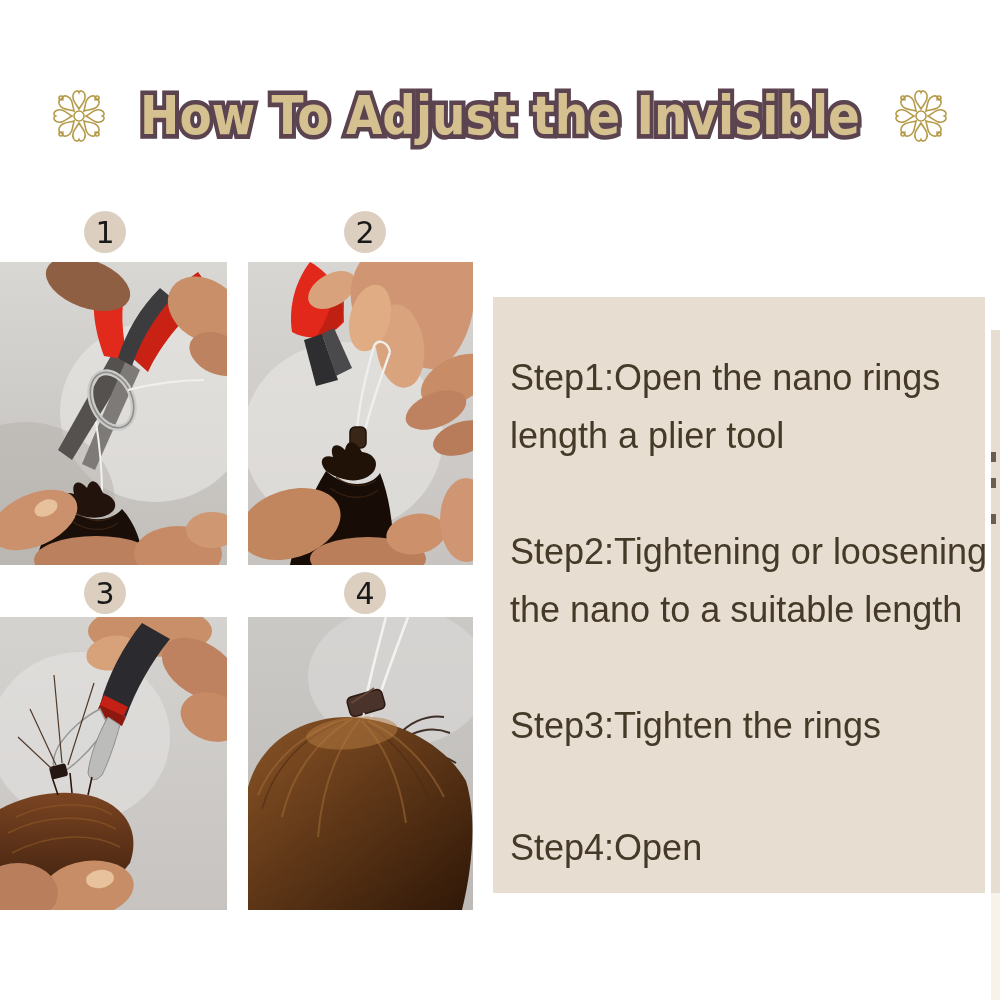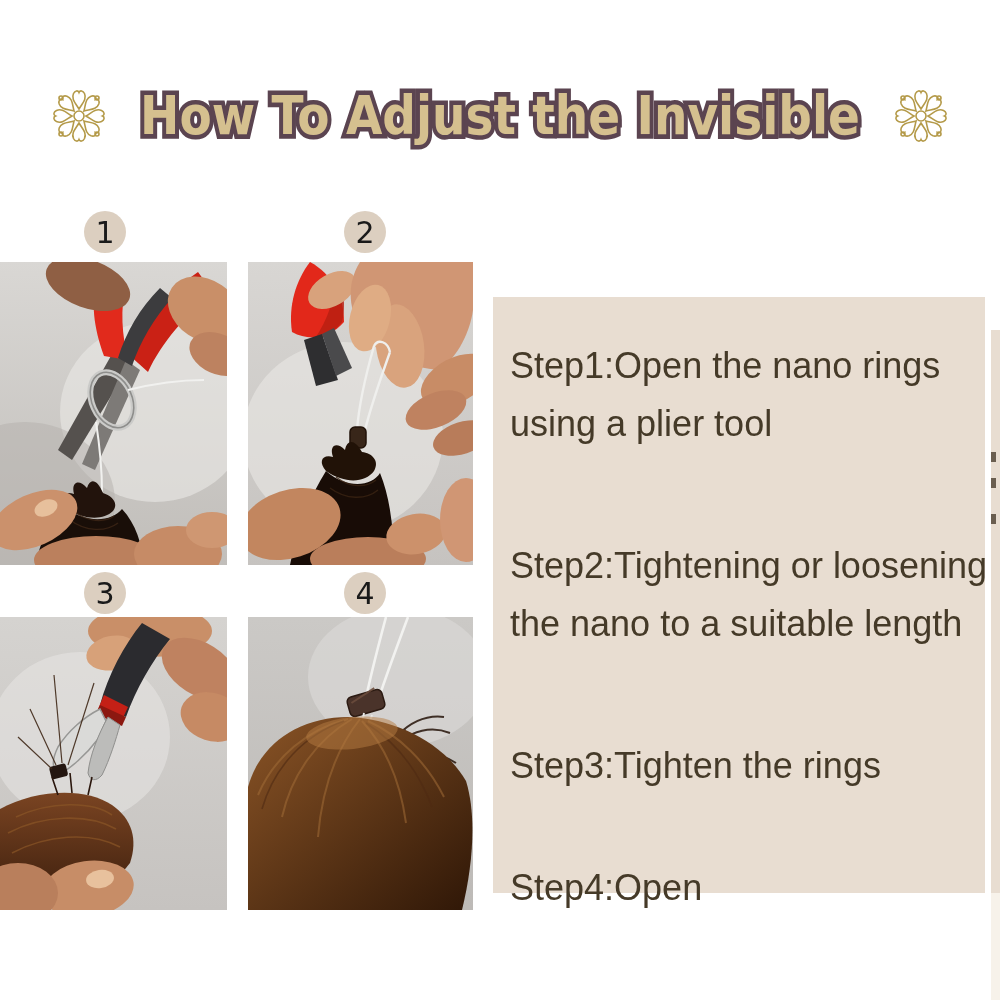--- a/index.html
+++ b/index.html
@@ -30,23 +30,23 @@
   .photo{position:absolute;margin:0;padding:0;}
   .photo svg{display:block;width:100%;height:100%;}
   .photo.p1{left:0;   top:262px;width:227px;height:303px;}
   .photo.p2{left:248px;top:262px;width:225px;height:303px;}
   .photo.p3{left:0;   top:617px;width:227px;height:293px;}
   .photo.p4{left:248px;top:617px;width:225px;height:293px;}
 
   
   .steps-panel{position:absolute;left:493px;top:297px;width:492px;height:596px;
                background:#e8ddd1;color:#453a28;box-sizing:border-box;
-               padding:40px 0 0 17px;}
+               padding:52px 0 0 17px;}
   .step{margin:0;}
-  .step + .step{margin-top:84px;}
+  .step + .step{margin-top:58px;}
   .step.s4{margin-top:64px;}
   .step .line{display:block;font-size:36px;line-height:58px;white-space:nowrap;
               letter-spacing:0px;}
 
   
   .right-sliver{position:absolute;left:991px;top:330px;width:9px;height:563px;background:#e8ddd1;}
   .right-sliver-faint{position:absolute;left:991px;top:893px;width:9px;height:107px;background:#f7f2ea;}
   .sliver-mark{position:absolute;left:991px;width:5px;height:10px;background:#4a3e2f;opacity:.8;}
   .sliver-mark.m1{top:452px;}
   .sliver-mark.m2{top:478px;}
@@ -259,21 +259,21 @@
         <path d="M100,102 C60,112 26,140 10,178 M104,102 C70,122 44,156 34,200 M112,102 C90,130 74,170 70,220 M120,104 C150,118 178,144 196,180 M114,104 C136,128 152,162 158,206" stroke="#a06b36" stroke-width="2" fill="none" opacity="0.55"></path>
         <path d="M96,104 C56,118 26,150 14,192 M118,106 C146,124 170,152 184,190" stroke="#4e2a12" stroke-width="1.6" fill="none" opacity="0.6"></path>
         <ellipse cx="104" cy="116" rx="46" ry="16" fill="#b57c42" opacity="0.5" transform="rotate(-6 104 116)"></ellipse>
       </g>
     </svg>
   </figure>
 
   <aside class="steps-panel">
     <p class="step s1">
       <span class="line">Step1:Open the nano rings</span>
-      <span class="line">using a plier tool</span>
+      <span class="line">length a plier tool</span>
     </p>
     <p class="step s2">
       <span class="line">Step2:Tightening or loosening</span>
       <span class="line">the nano to a suitable length</span>
     </p>
     <p class="step s3">
       <span class="line">Step3:Tighten the rings</span>
     </p>
     <p class="step s4">
       <span class="line">Step4:Open</span>

